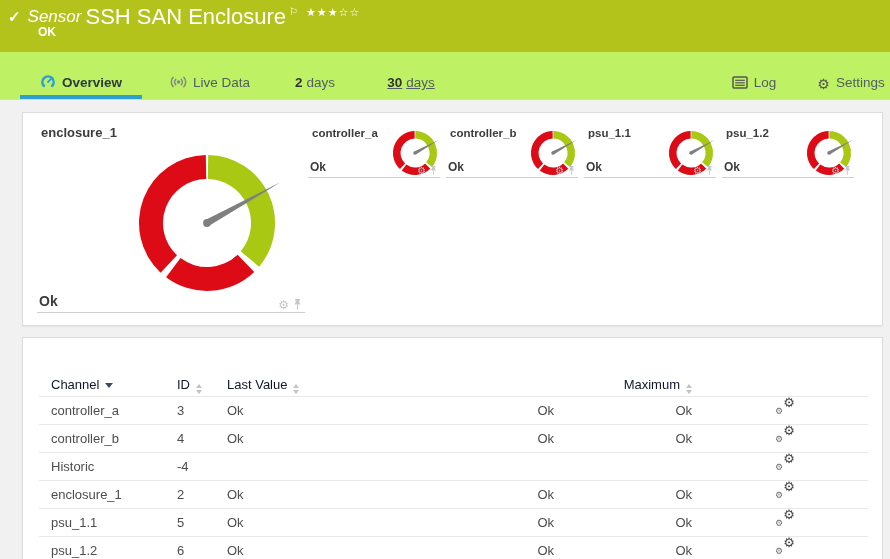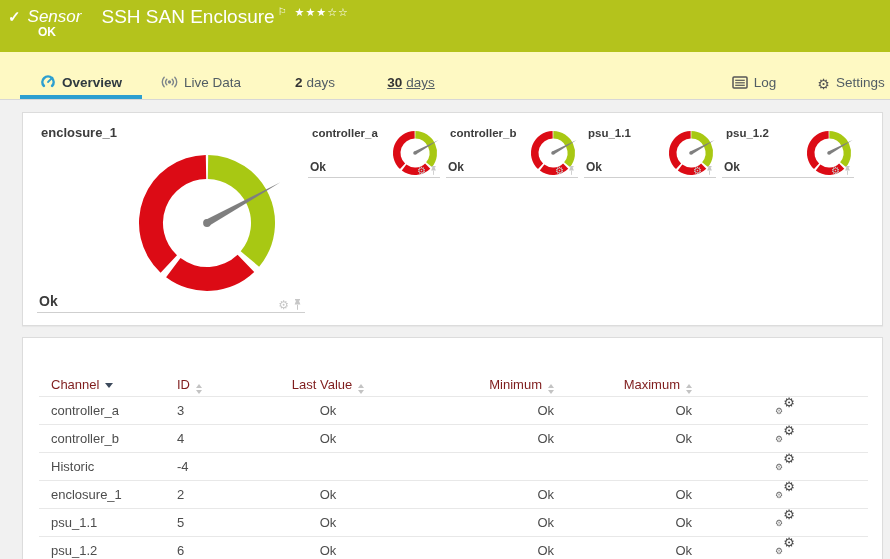--- a/index.html
+++ b/index.html
@@ -6,32 +6,32 @@
   html,body { background:#e9e9e9; }
   #stage {
     position:relative; width:890px; height:559px; overflow:hidden;
     background:#f1f1f1; font-family:"Liberation Sans", sans-serif; color:#444;
   }
   
   .topbar { position:absolute; left:0; top:0; width:890px; height:52px; background:#b4c31c; color:#fff; }
   .topbar .titlerow { position:absolute; left:8px; top:6px; display:flex; align-items:flex-start; }
   .check { font-size:15px; font-weight:bold; margin-right:7px; line-height:22px; }
   .sensor-kind { font-style:italic; font-size:17px; line-height:22px; }
-  .sensor-title { font-size:19px; line-height:22px; margin-left:20px; }
+  .sensor-title { font-size:22px; line-height:22px; margin-left:4px; }
   .flag { font-size:10px; line-height:10px; margin-left:3px; margin-top:1px; }
   .stars { font-size:11px; line-height:11px; letter-spacing:1px; margin-left:8px; margin-top:1px; }
   .status-ok { position:absolute; left:38px; top:25px; font-size:12px; font-weight:bold; }
   
-  .tabbar { position:absolute; left:0; top:52px; width:890px; height:48px; background:#fef9c3; border-bottom:1px solid #d7d7d7; }
+  .tabbar { position:absolute; left:0; top:52px; width:890px; height:48px; background:#bef264; border-bottom:1px solid #d7d7d7; }
   .tab { position:absolute; top:18px; height:26px; line-height:26px; text-align:center; font-size:13.5px; color:#525d64; cursor:pointer; white-space:nowrap; }
   .tab svg, .tab .gearglyph { vertical-align:-2px; margin-right:6px; }
   .tab .num { font-weight:bold; color:#333; margin-right:4px; }
   .tab-overview { left:20px; width:122px; color:#2f3a40; font-weight:bold; }
   .tab-underline { position:absolute; left:20px; bottom:0; width:122px; height:4px; background:#2d9fd0; }
-  .tab-live { left:151px; width:100px; }
+  .tab-live { left:160px; width:100px; }
   .tab-2d { left:280px; width:70px; }
   .tab-30d { left:373px; width:76px;text-decoration:underline; }
   .tab-365d { left:468px; width:86px;margin-top:38px; }
   .tab-historic { left:578px; width:115px; }
   .tab-log { left:723px; width:62px; }
   .tab-settings { left:815px; width:72px; }
   .gearglyph { font-size:14px; color:#555; font-style:normal; }
   
   .panel { position:absolute; left:22px; width:861px; background:#fff; border:1px solid #dcdcdc; box-shadow:0 1px 1px rgba(0,0,0,.04); }
   .panel-gauges { top:112px; height:214px; }
@@ -52,25 +52,25 @@
   .gauge-card.small { top:6px; width:134px; height:59px; }
   .gauge-card.small .gtitle { left:6px; top:8px; font-size:11.5px; }
   .gauge-card.small .gsvg { left:82px; top:6px; }
   .gauge-card.small .mini-footer { left:2px; right:0; bottom:0; height:18px; }
   .gauge-card.small .gstatus { font-size:12px; }
   .gauge-card.small .card-icons .gear { font-size:10px; line-height:10px; }
   .gc-1 { left:283px; } .gc-2 { left:421px; } .gc-3 { left:559px; } .gc-4 { left:697px; }
   
   .t-wrap { position:absolute; left:16px; top:33px; width:829px; }
   .t-row { position:relative; height:28px; border-bottom:1px solid #e8e8e8; font-size:13px; color:#4d4d4d; }
-  .t-row.head { color:#7f1d1d; height:26px; }
+  .t-row.head { color:#0f172a; height:26px; }
   .tc { position:absolute; top:0; line-height:27px; white-space:nowrap; }
   .c-channel { left:12px;  width:126px; text-align:left; }
   .c-id      { left:138px; width:60px;  text-align:left; }
-  .c-last    { left:194px; width:190px; text-align:center; }
+  .c-last    { left:188px; width:190px; text-align:left; }
   .c-min     { left:392px; width:123px; text-align:right; }
   .c-max     { left:498px; width:155px; text-align:right; }
   .c-act     { left:670px; width:152px; text-align:center; }
   .sort { display:inline-flex; flex-direction:column; gap:2px; margin-left:6px; vertical-align:1px; }
   .tri-up { width:0; height:0; border-left:3.5px solid transparent; border-right:3.5px solid transparent; border-bottom:4px solid #c3c3c3; }
   .tri-dn { width:0; height:0; border-left:3.5px solid transparent; border-right:3.5px solid transparent; border-top:4px solid #c3c3c3; }
   .tri-dn.active { border-left-width:4.5px; border-right-width:4.5px; border-top:5.5px solid #3d4a5c; margin-left:6px; display:inline-block; vertical-align:1px; }
   .gears { position:relative; display:inline-block; width:20px; height:18px; }
   .gears .gear-big { position:absolute; right:0; top:-2px; font-size:13px; line-height:15px; color:#4a4a4a; font-style:normal; }
   .gears .gear-small { position:absolute; left:0; bottom:-1px; font-size:9px; line-height:10px; color:#6e6e6e; font-style:normal; }
@@ -234,24 +234,20 @@
       <div class="t-row head">
         <span class="tc c-channel"><span>Channel</span><span class="tri-dn active"></span></span>
         <span class="tc c-id"><span>ID</span><span class="sort">
               <span class="tri-up"></span>
               <span class="tri-dn"></span>
             </span></span>
         <span class="tc c-last"><span>Last Value</span><span class="sort">
               <span class="tri-up"></span>
               <span class="tri-dn"></span>
             </span></span>
-        <span class="tc c-min"><span>Minimum</span><span class="sort">
-              <span class="tri-up"></span>
-              <span class="tri-dn"></span>
-            </span></span>
         <span class="tc c-max"><span>Maximum</span><span class="sort">
               <span class="tri-up"></span>
               <span class="tri-dn"></span>
             </span></span>
       </div>
       <div id="channel-rows">
           <div class="t-row">
             <span class="tc c-channel">controller_a</span>
             <span class="tc c-id">3</span>
             <span class="tc c-last">Ok</span>

